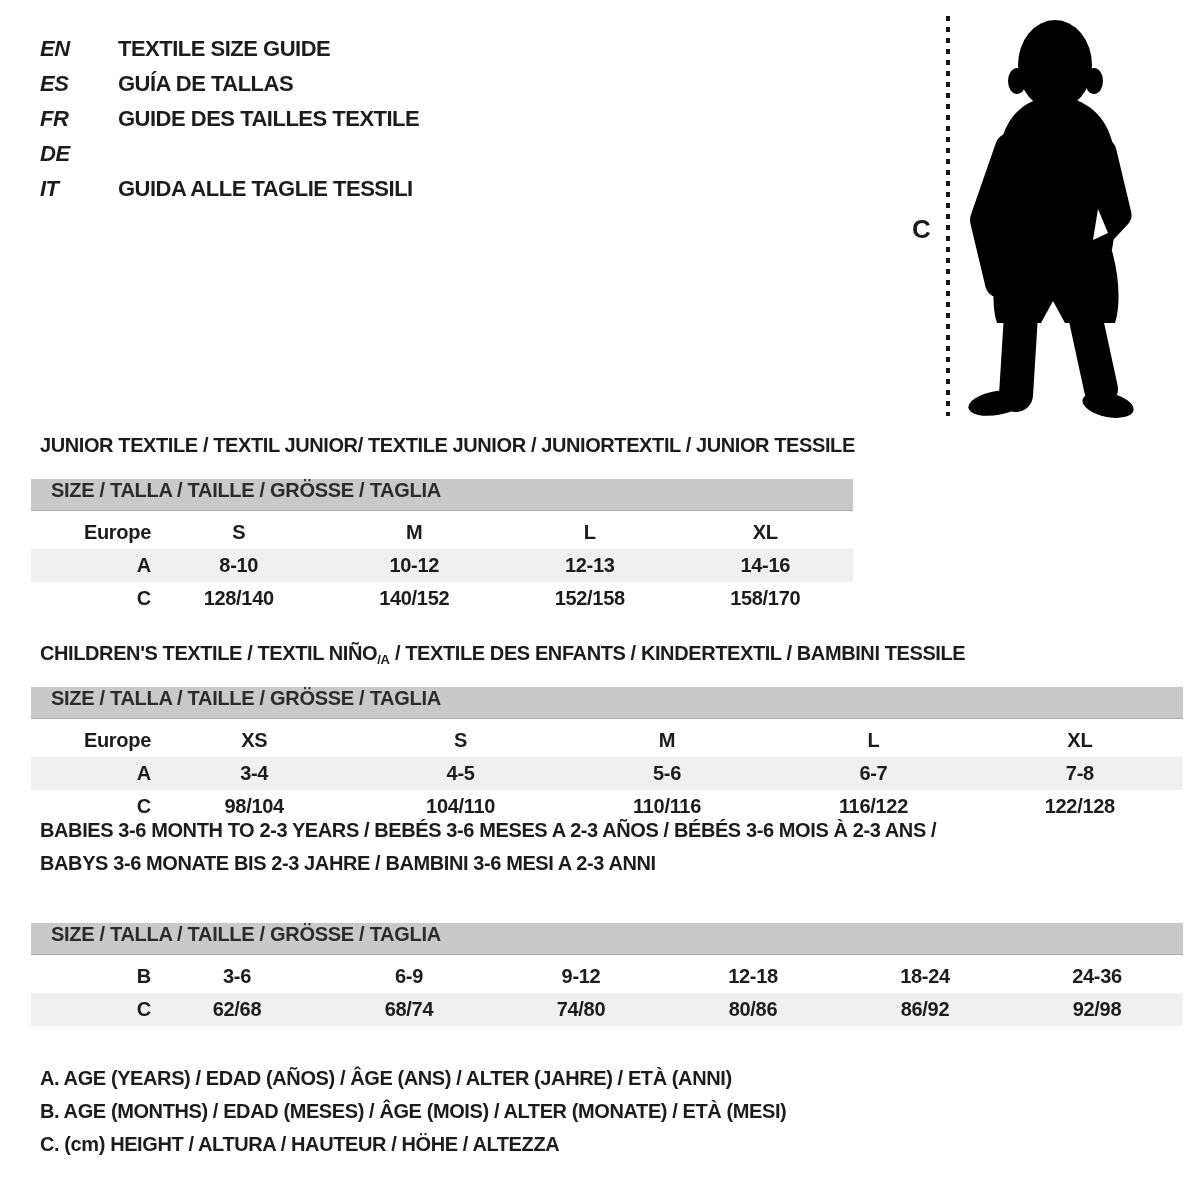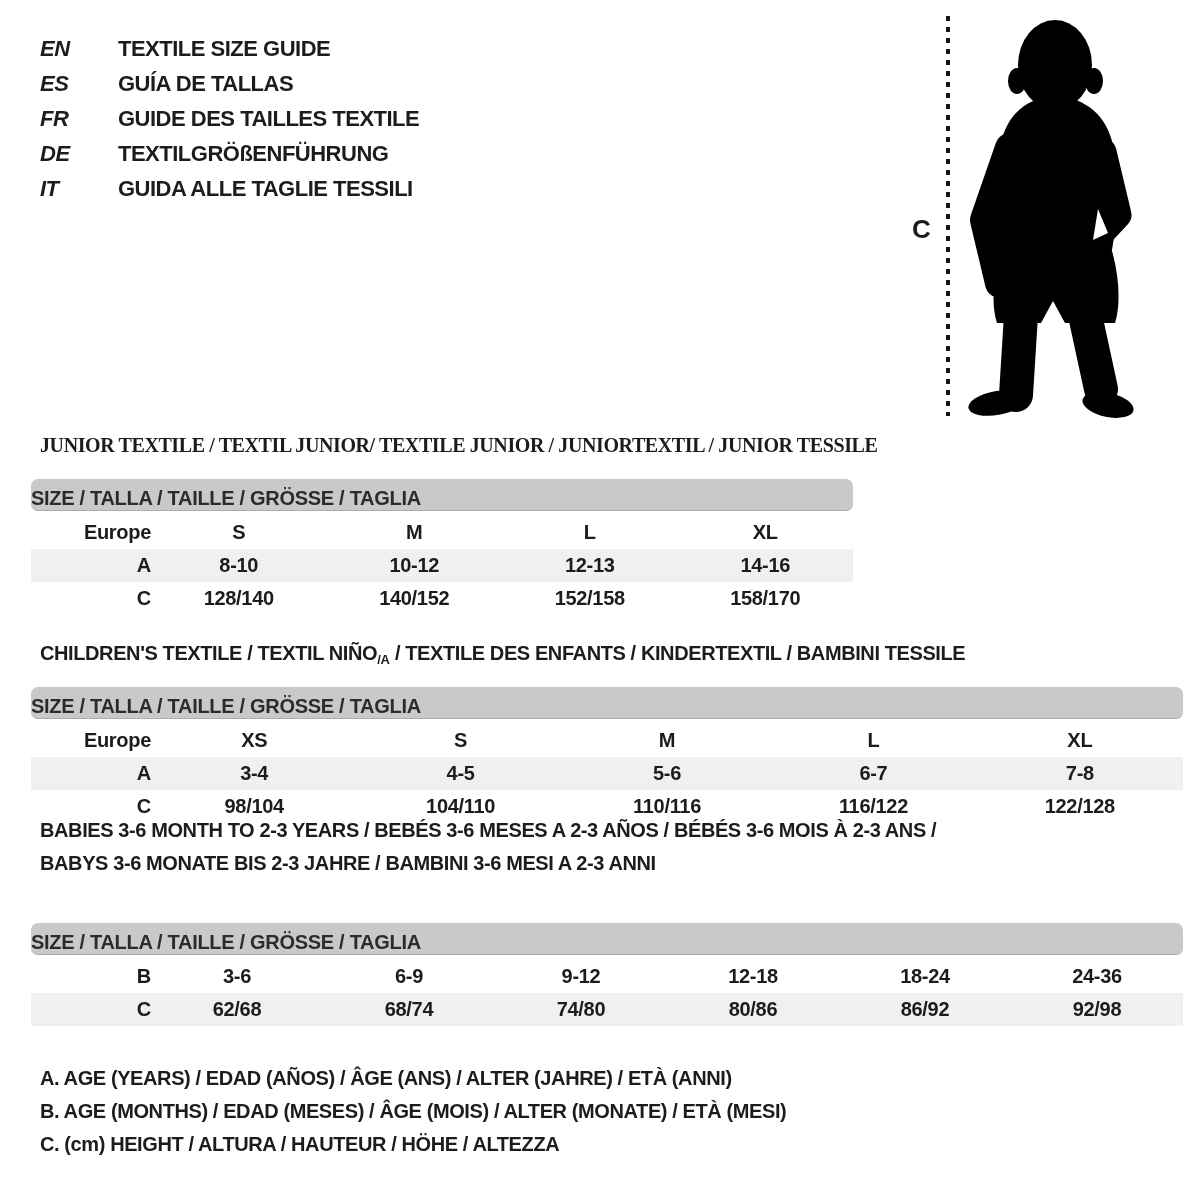--- a/index.html
+++ b/index.html
@@ -20,21 +20,21 @@
   }
   .toddler-svg{position:absolute;left:955px;top:15px;}
   
   .sec-heading{position:absolute;left:40px;font-size:20px;letter-spacing:-0.4px;white-space:nowrap;}
   .sec-heading .subsc{font-size:13px;vertical-align:-4px;letter-spacing:-0.2px;}
   .heading-2line{line-height:33px;}
   
   .tbl{position:absolute;left:31px;font-size:20px;letter-spacing:-0.3px;}
   .tbl-head{
     height:31px;background:#c9c9c9;border-bottom:1px solid #acacac;
-    display:flex;align-items:flex-end;padding-left:0;color:#2b2b2b;margin-bottom:5px;border-radius:7px;
+    display:flex;align-items:flex-start;padding-left:20px;color:#2b2b2b;margin-bottom:5px;
   }
   .tbl-row{display:flex;align-items:center;height:33px;}
   .tbl-row.shaded{background:#f0f0f0;}
   .lbl{width:109px;padding-left:11px;flex:none;text-align:right;}
   .val{flex:1;text-align:center;}
   
   .legend{position:absolute;left:40px;top:1062px;font-size:20px;line-height:33px;letter-spacing:-0.4px;white-space:nowrap;}
 </style>
 </head>
 <body>
@@ -49,21 +49,20 @@
     <div class="lang-row">
       <span class="lang-code">ES</span>
       <span class="lang-label">GUÍA DE TALLAS</span>
     </div>
     <div class="lang-row">
       <span class="lang-code">FR</span>
       <span class="lang-label">GUIDE DES TAILLES TEXTILE</span>
     </div>
     <div class="lang-row">
       <span class="lang-code">DE</span>
-      <span class="lang-label">TEXTILGRÖßENFÜHRUNG</span>
     </div>
     <div class="lang-row">
       <span class="lang-code">IT</span>
       <span class="lang-label">GUIDA ALLE TAGLIE TESSILI</span>
     </div>
   </div>
 
   <span class="c-label">C</span>
   <div class="dashed-line"></div>
   <svg class="toddler-svg" width="182" height="405" viewBox="0 0 182 405">
@@ -76,21 +75,21 @@
       <path d="M148,137 L163,200 L134,231" stroke="#000000" stroke-width="27" stroke-linecap="round" stroke-linejoin="round" fill="none"></path>
       <path d="M46,236 C38,262 36,290 42,308 L86,308 L98,286 L110,308 L160,308 C166,290 164,260 157,236 Z"></path>
       <path d="M66,300 L61,380" stroke="#000000" stroke-width="34" stroke-linecap="round" fill="none"></path>
       <path d="M130,300 L146,374" stroke="#000000" stroke-width="34" stroke-linecap="round" fill="none"></path>
       <ellipse cx="42" cy="388" rx="29" ry="12" transform="rotate(-10 42 388)"></ellipse>
       <ellipse cx="153" cy="390" rx="26" ry="12" transform="rotate(12 153 390)"></ellipse>
     </g>
     <path d="M143,194 L153,218 L138,225 Z" fill="#ffffff"></path>
   </svg>
 
-  <div class="sec-heading" style="top:434px;font-family:Liberation Serif, serif;">JUNIOR TEXTILE / TEXTIL JUNIOR/ TEXTILE JUNIOR / JUNIORTEXTIL / JUNIOR TESSILE</div>
+  <div class="sec-heading" style="top:434px;">JUNIOR TEXTILE / TEXTIL JUNIOR/ TEXTILE JUNIOR / JUNIORTEXTIL / JUNIOR TESSILE</div>
   <div class="tbl" style="top:479px;width:822px;">
     <div class="tbl-head">
       <span>SIZE / TALLA / TAILLE / GRÖSSE / TAGLIA</span>
     </div>
     <div class="tbl-row">
       <span class="lbl">Europe</span>
       <span class="val">S</span>
       <span class="val">M</span>
       <span class="val">L</span>
       <span class="val">XL</span>

